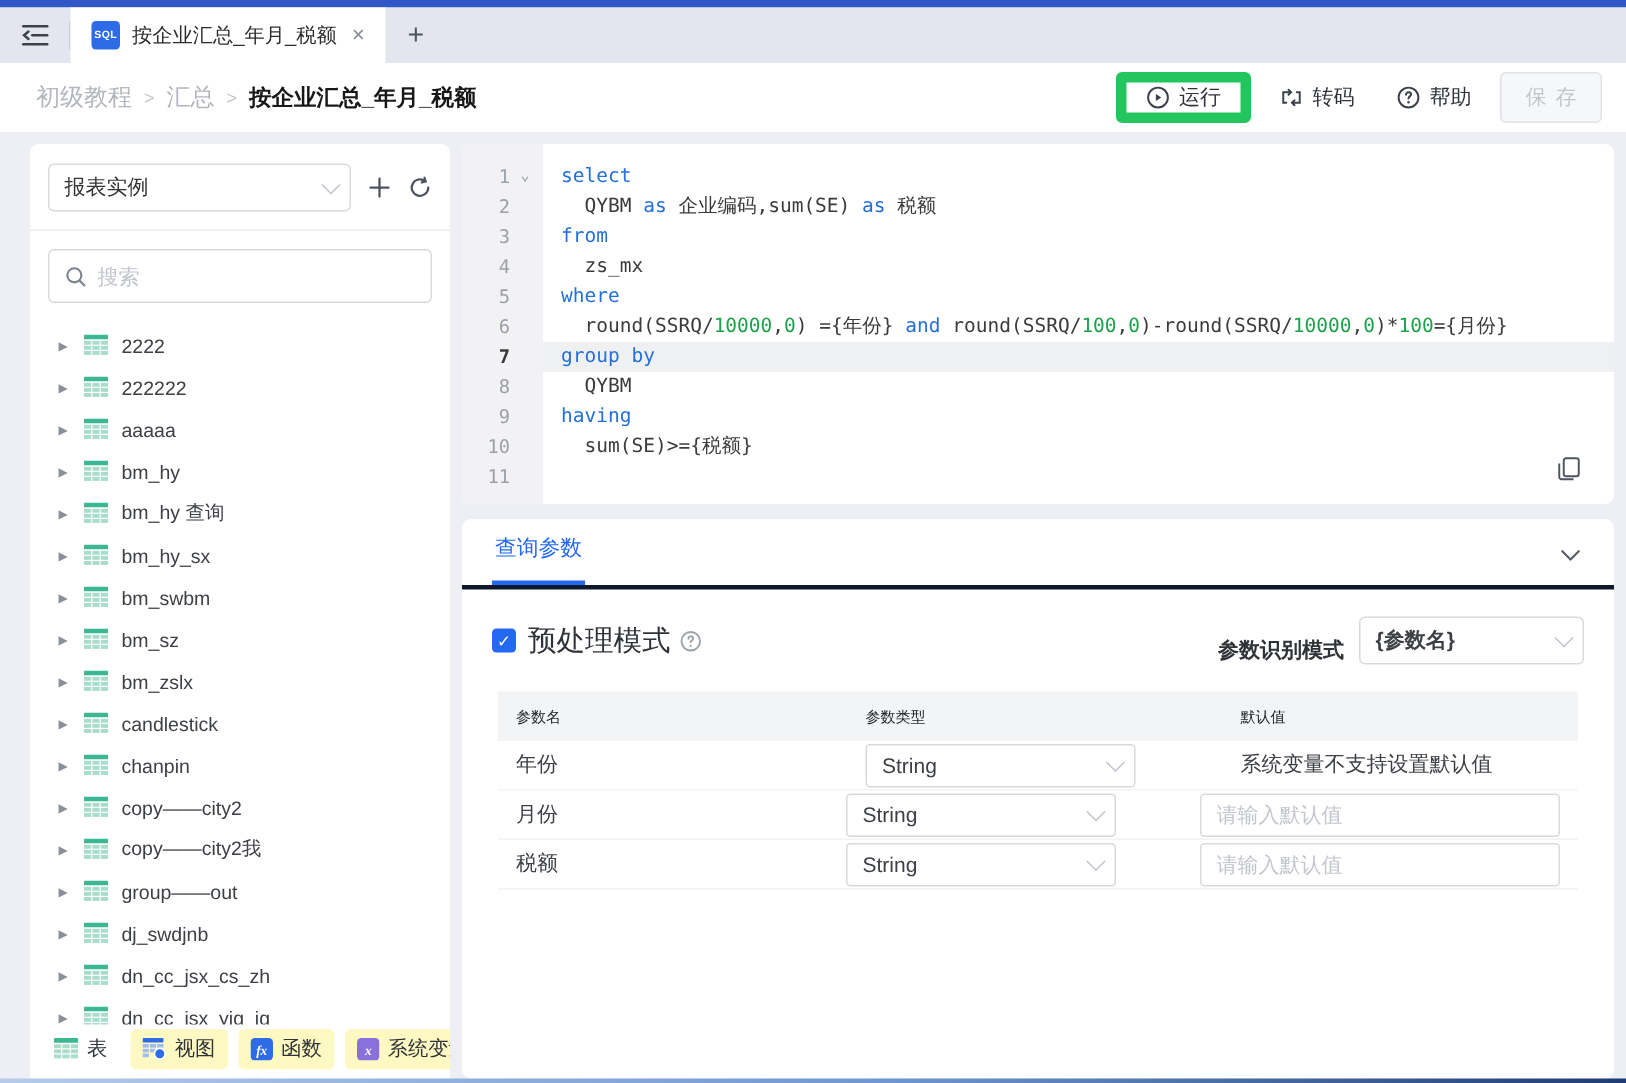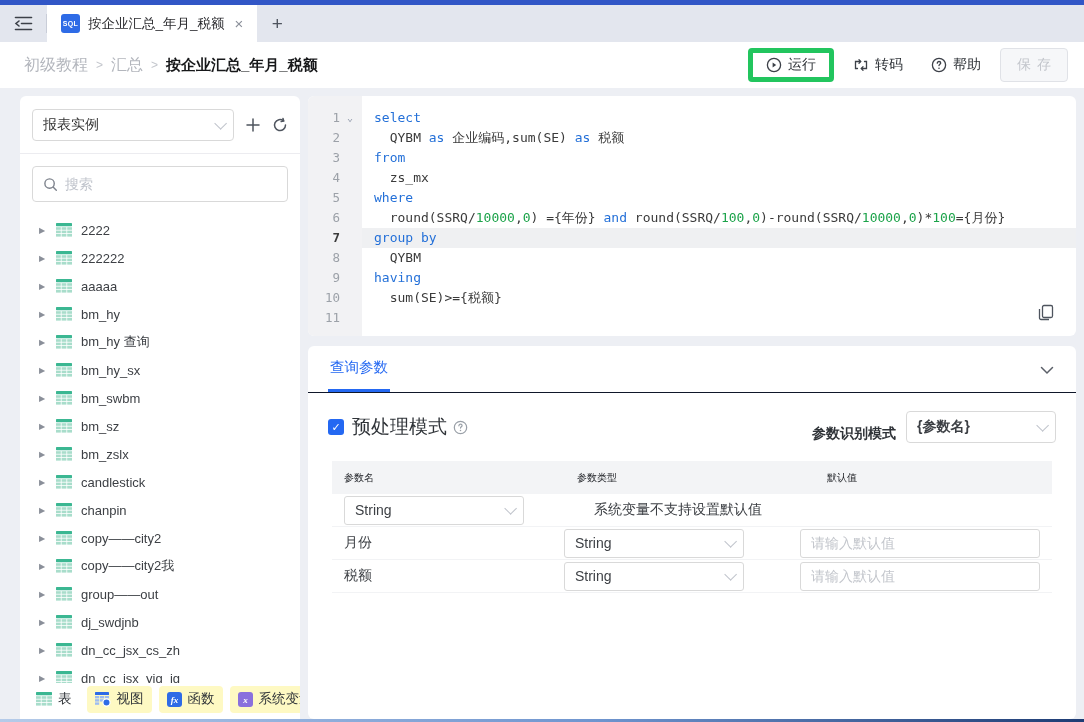--- a/index.html
+++ b/index.html
@@ -18,21 +18,21 @@
   .tab-close { color:#8a8f99; font-size:15px; line-height:1; padding:2px; cursor:pointer; }
   .tab-add { display:flex; align-items:center; justify-content:center; width:40px; font-size:19px; color:#4e545e; cursor:pointer; }
 
   
   .header { height:46px; background:#fff; display:flex; align-items:center; padding:0 16px 0 24px; }
   .crumbs { display:flex; align-items:center; gap:8px; flex:1; }
   .crumb { color:#b3b6bd; font-size:16px; cursor:pointer; }
   .crumb-sep { color:#c3c6cc; font-size:12px; }
   .crumb-current { color:#17181a; font-weight:bold; font-size:15px; }
   .actions { display:flex; align-items:center; gap:10px; }
-  .btn { display:flex; align-items:center; gap:6px; height:34px; padding:0 13px; border:5px solid #22c55e; border-radius:4px; background:#fff; font-size:14px; color:#2f3338; cursor:pointer; }
+  .btn { display:flex; align-items:center; gap:6px; height:34px; padding:0 13px; border:7px solid #22c55e; border-radius:4px; background:#fff; font-size:14px; color:#2f3338; cursor:pointer; }
   .btn.flat { border:none; padding:0 9px; }
   .btn.disabled { background:#f6f7f9; border:1px solid #e0e2e7; color:#c3c6cc; letter-spacing:6px; padding:0 10px 0 16px; cursor:default; }
   .aicon { display:inline-flex; width:16px; height:16px; }
 
   
   .content { position:absolute; left:0; right:0; top:88px; bottom:3px; padding:8px 8px 0 20px; display:flex; gap:8px; }
 
   
   .sidebar { width:280px; background:#fff; border-radius:6px 6px 0 0; display:flex; flex-direction:column; position:relative; overflow:hidden; }
   .side-top { display:flex; align-items:center; gap:11px; padding:13px 12px 12px 12px; border-bottom:1px solid #ececf0; }
@@ -64,21 +64,21 @@
   .ln { position:absolute; left:0; width:32px; text-align:right; color:#9ca1a8; font-size:12.5px; }
   .code-line.active .ln { color:#3b3b3b; font-weight:bold; }
   .fold { position:absolute; left:39px; top:0; color:#8a93a6; font-size:10px; }
   .code-text { display:block; padding-left:66px; color:#3b3b3b; }
   .kw { color:#2470d8; }
   .num { color:#1ca34a; }
   .copy-btn { position:absolute; right:22px; bottom:12px; color:#4e545e; cursor:pointer; }
 
   
   .params-card { flex:1; background:#fff; border-radius:6px; position:relative; overflow:hidden; }
-  .params-head { height:47px; border-bottom:1px solid #0f172a; display:flex; align-items:flex-end; padding:0 20px; position:relative; }
+  .params-head { height:47px; border-bottom:3px solid #0f172a; display:flex; align-items:flex-end; padding:0 20px; position:relative; }
   .params-tab { color:#2468f2; font-size:14.5px; padding:0 2px 12px 2px; border-bottom:3px solid #2468f2; cursor:pointer; }
   .collapse-chevron { position:absolute; right:22px; top:16px; cursor:pointer; }
   .ctrl-row { display:flex; align-items:center; padding:18px 20px 16px 20px; }
   .checkbox { width:16px; height:16px; border-radius:3px; background:#2468f2; color:#fff; font-size:11px; display:flex; align-items:center; justify-content:center; cursor:pointer; }
   .ck-label { margin-left:8px; font-size:19px; color:#2f3338; }
   .q-icon { margin-left:6px; display:inline-flex; color:#9aa0a8; cursor:pointer; }
   .ctrl-right { margin-left:auto; display:flex; align-items:flex-end; gap:10px;font-weight:bold; }
   .mode-label { color:#2f3338; }
   .mode-select { width:150px; height:32px; }
   .mode-select .sel-val { color:#3d4045; }
@@ -667,20 +667,21 @@
         </span>
       </div>
       <div class="ptable">
         <div class="ptable-head">
           <span class="cell cell-name">参数名</span>
           <span class="cell cell-type">参数类型</span>
           <span class="cell cell-def">默认值</span>
         </div>
         <div id="ptable-body">
             <div class="p-row">
+              <span class="cell-name">年份</span>
               <span class="cell-type">
                 <span class="select type-select">
                   <span class="sel-val">String</span>
                   <span class="chev"></span>
                 </span>
               </span>
               <span class="cell-def"><span>系统变量不支持设置默认值</span></span>
             </div>
             <div class="p-row">
               <span class="cell-name">月份</span>

